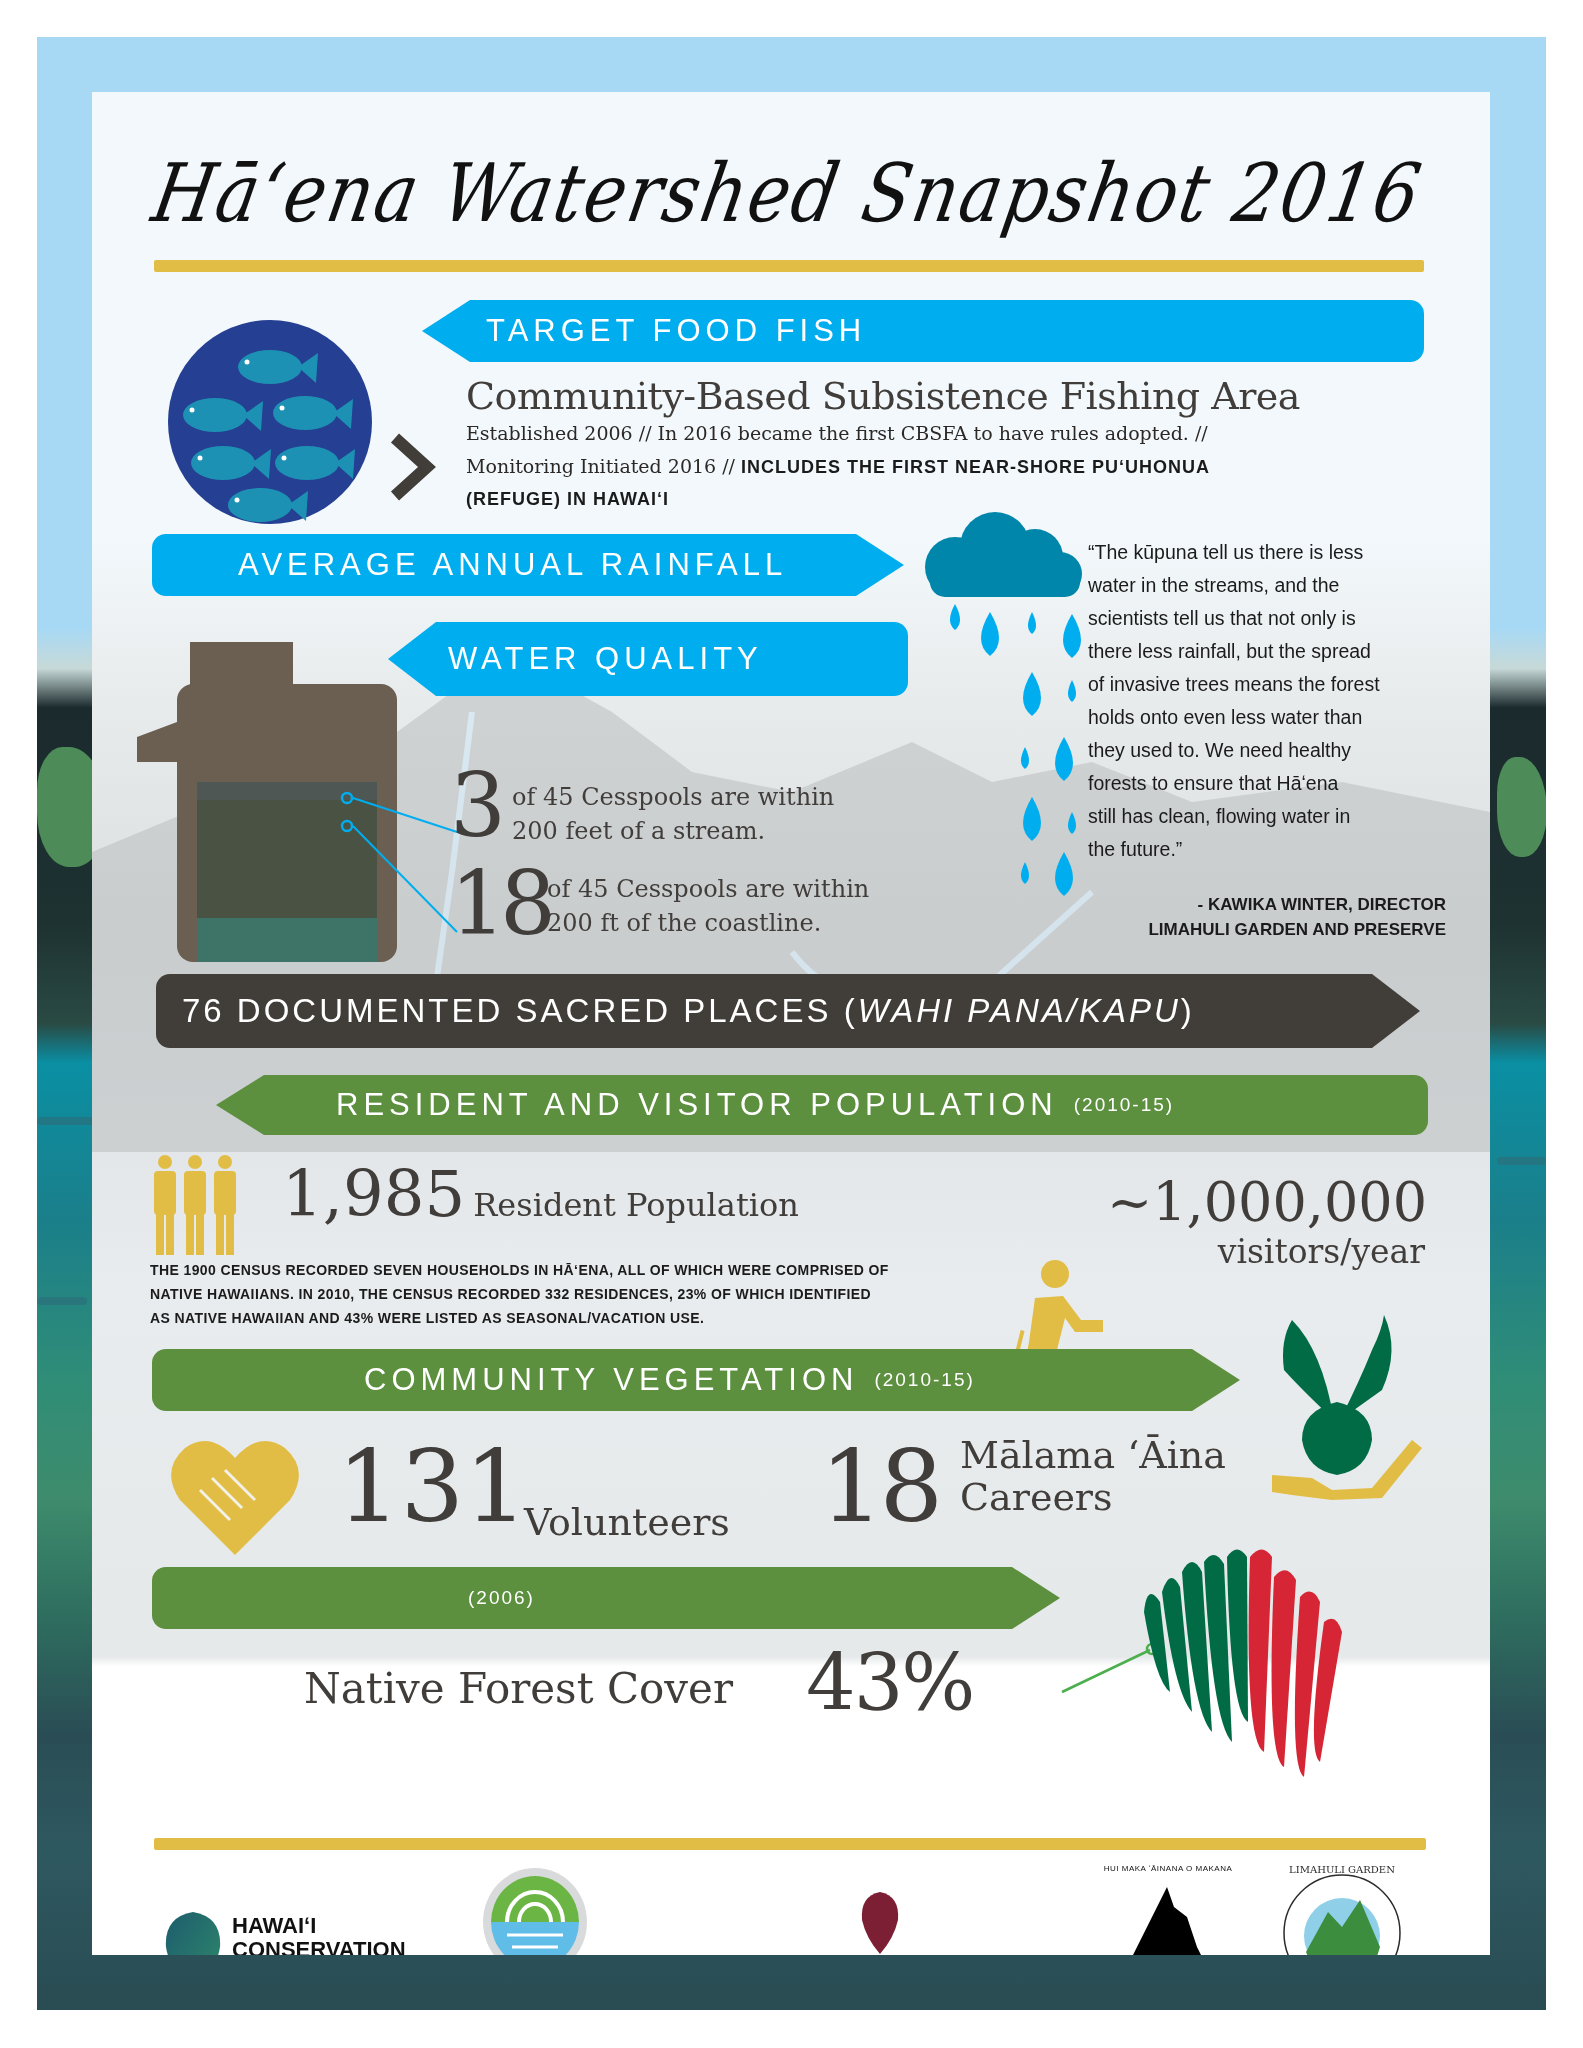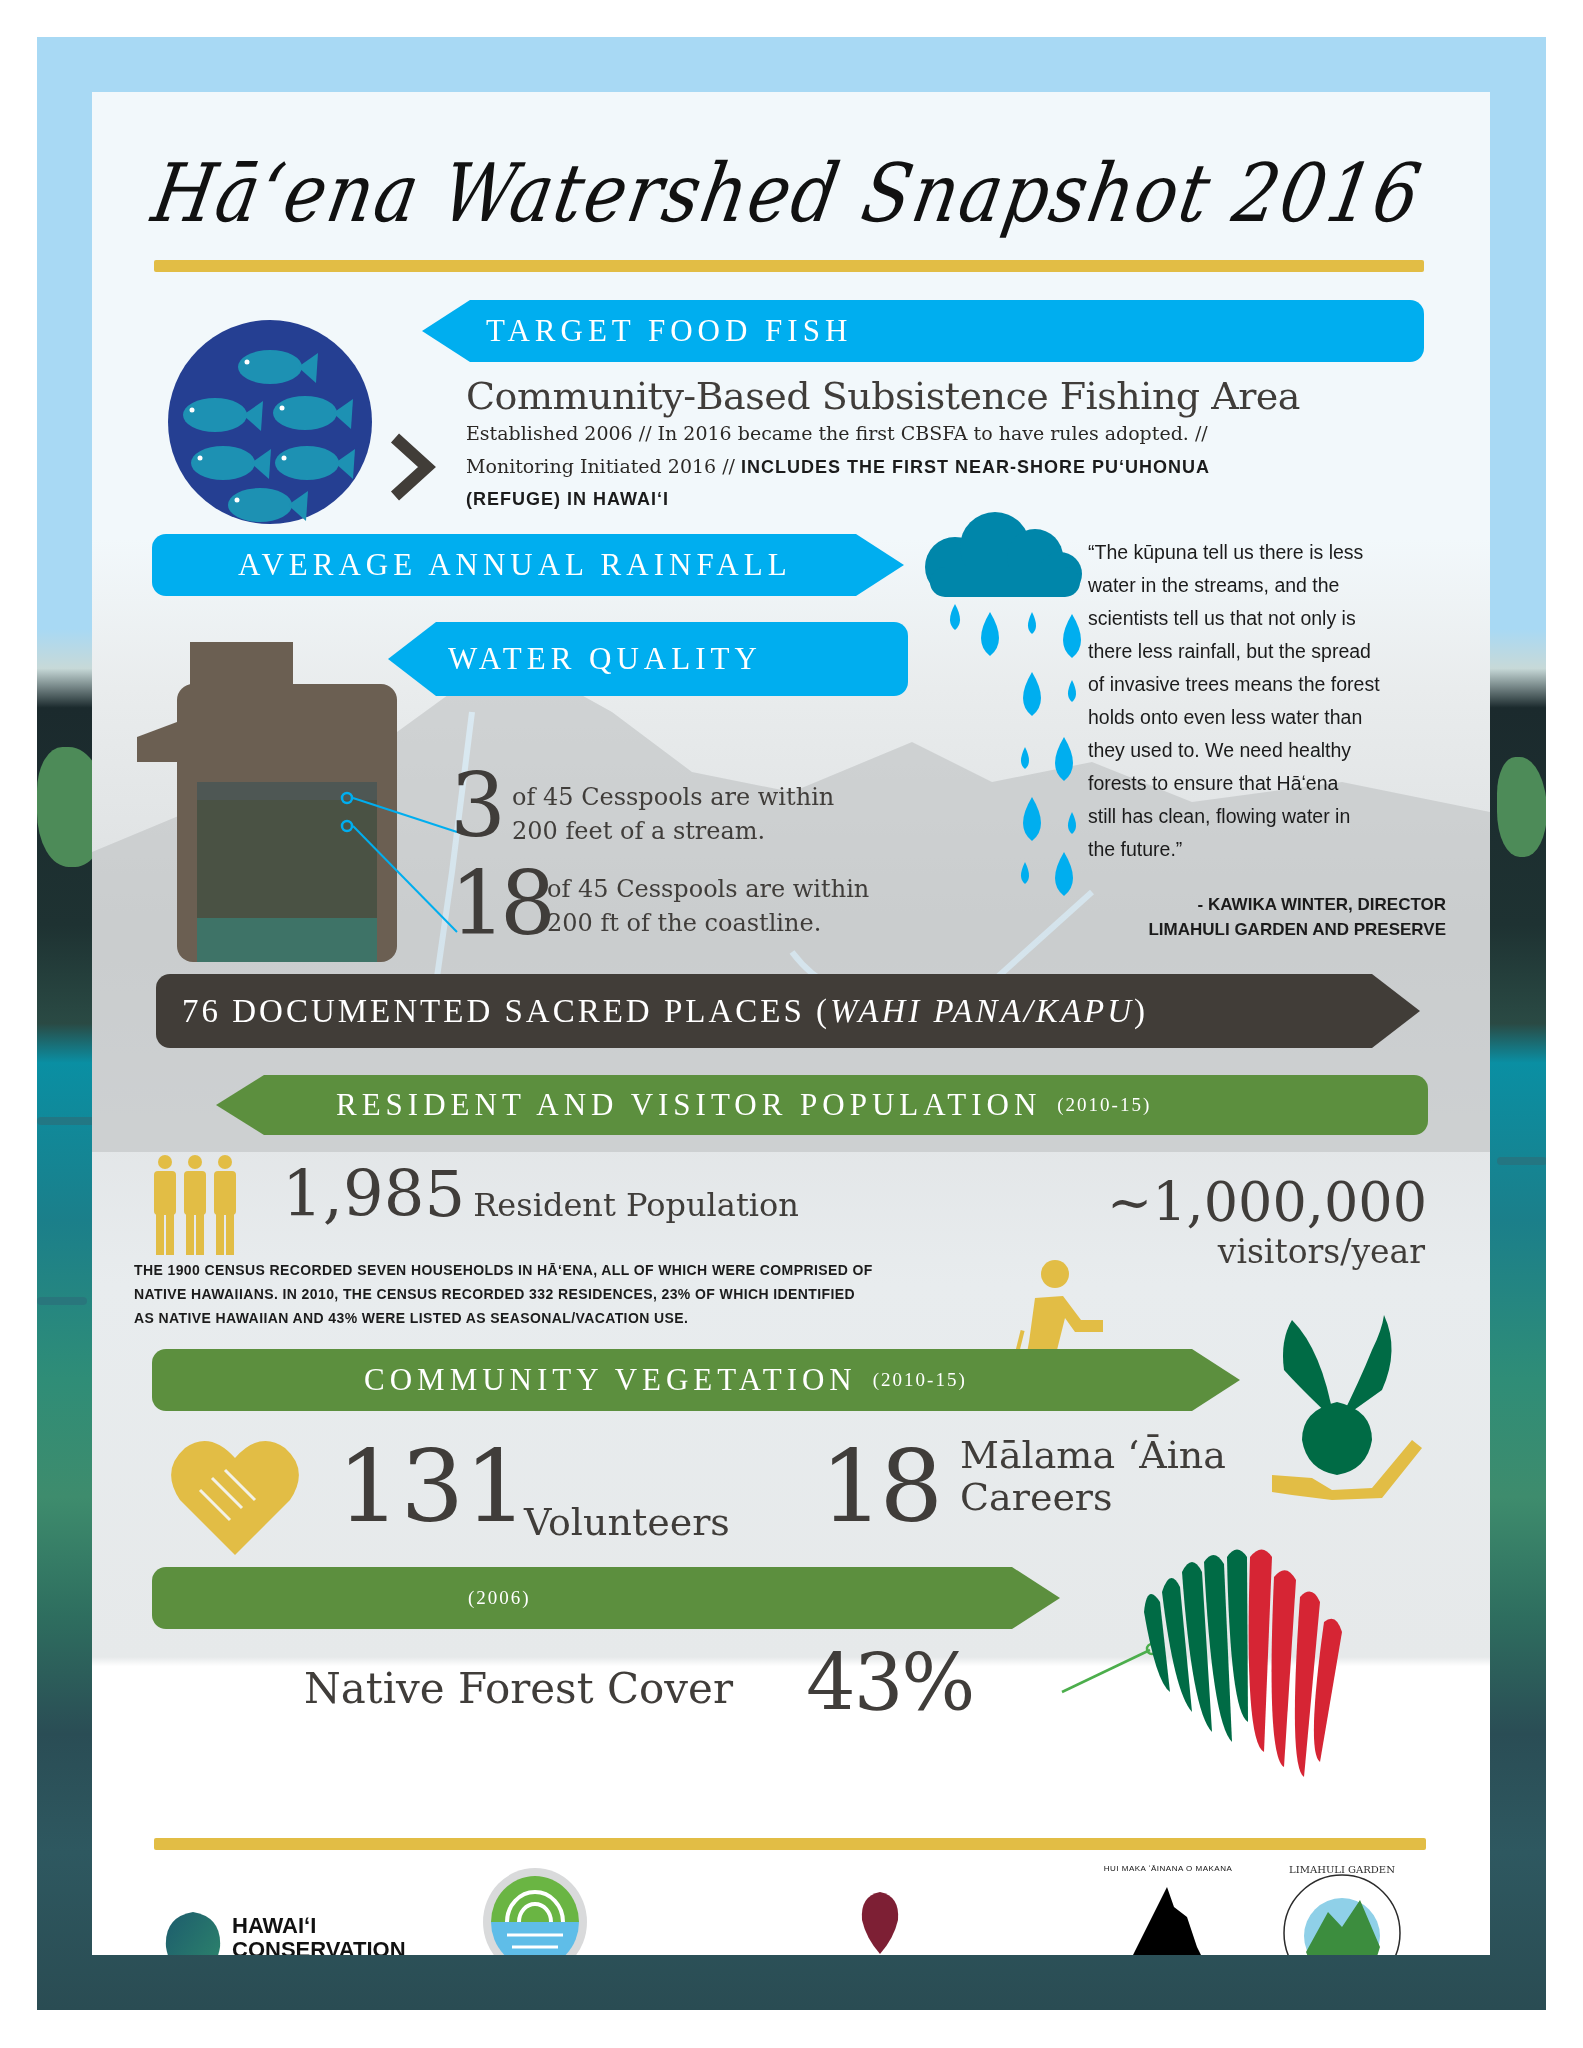--- a/index.html
+++ b/index.html
@@ -33,21 +33,21 @@
   .title {
     position: absolute; left: 62px; top: 60px; width: 1290px;
     font-family: "DejaVu Serif", serif; font-style: italic; font-size: 70px;
     letter-spacing: 2px; color: #111; transform: skewX(-10deg) scaleY(1.15);
     white-space: nowrap;
   }
   .gold-rule { position: absolute; height: 12px; background: #e2bd45; border-radius: 2px; }
 
   
   .banner {
-    position: absolute; color: #fff; font-family: Liberation Serif, serif;
+    position: absolute; color: #fff; font-family: Liberation Sans, sans-serif;
     font-size: 31px; letter-spacing: 5px; display: flex; align-items: center;
     white-space: nowrap;
   }
   .banner .yr { font-size: 19px; letter-spacing: 2px; margin-left: 16px; }
   .blue { background: #00aeef; }
   .green { background: #5c8f3e; }
   .dark { background: #413d38; align-items: center; }
   .arrow-left { clip-path: polygon(48px 0, 100% 0, 100% 100%, 48px 100%, 0 50%); border-radius: 0 14px 14px 0; }
   .arrow-right { clip-path: polygon(0 0, calc(100% - 48px) 0, 100% 50%, calc(100% - 48px) 100%, 0 100%); border-radius: 14px 0 0 14px; }
 
@@ -229,21 +229,21 @@
         <rect x="46" y="55" width="8" height="46"></rect>
       <circle cx="75" cy="8" r="7"></circle>
         <rect x="64" y="17" width="22" height="44" rx="4"></rect>
         <rect x="66" y="55" width="8" height="46"></rect>
         <rect x="76" y="55" width="8" height="46"></rect>
     </g>
   </svg>
   <div class="txt serif" style="left:190px;top:1066px;font-size:64px;line-height:72px;white-space:nowrap;">
     <span>1,985</span><span style="font-size:32px;margin-left:8px;">Resident Population</span>
   </div>
-  <div class="txt cond" style="left:42px;top:1166px;font-size:14px;line-height:24px;letter-spacing:0.4px;white-space:nowrap;">
+  <div class="txt cond" style="left:58px;top:1166px;font-size:14px;line-height:24px;letter-spacing:0.4px;white-space:nowrap;">
     <div>THE 1900 CENSUS RECORDED SEVEN HOUSEHOLDS IN HĀʻENA, ALL OF WHICH WERE COMPRISED OF</div>
     <div>NATIVE HAWAIIANS. IN 2010, THE CENSUS RECORDED 332 RESIDENCES, 23% OF WHICH IDENTIFIED</div>
     <div>AS NATIVE HAWAIIAN AND 43% WERE LISTED AS SEASONAL/VACATION USE.</div>
   </div>
 
   <svg style="position:absolute;left:893px;top:1168px;width:130px;height:150px;" viewBox="0 0 130 150">
     <g fill="#e2bd45">
       <circle cx="70" cy="14" r="14"></circle>
       <path d="M50 38 L78 36 L96 60 L118 60 L118 72 L90 72 L80 58 L72 90 L86 132 L72 136 L58 100 L48 136 L34 134 L44 82 Z"></path>
       <rect x="6" y="92" width="34" height="44" rx="6" transform="rotate(14 23 114)"></rect>

